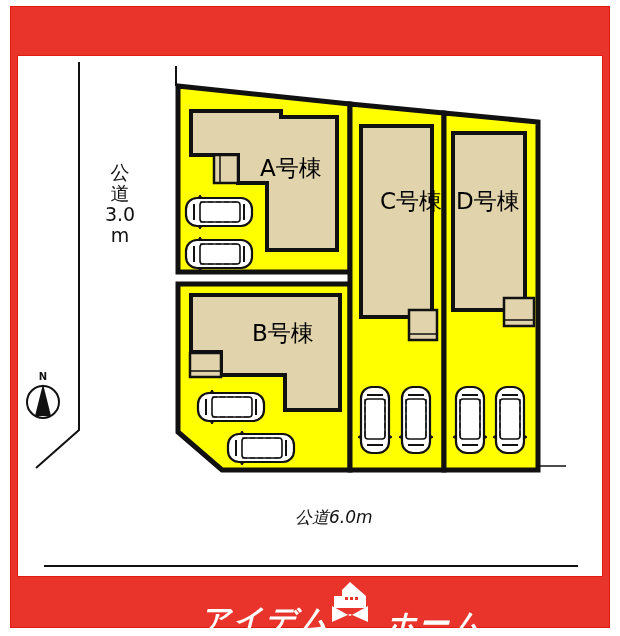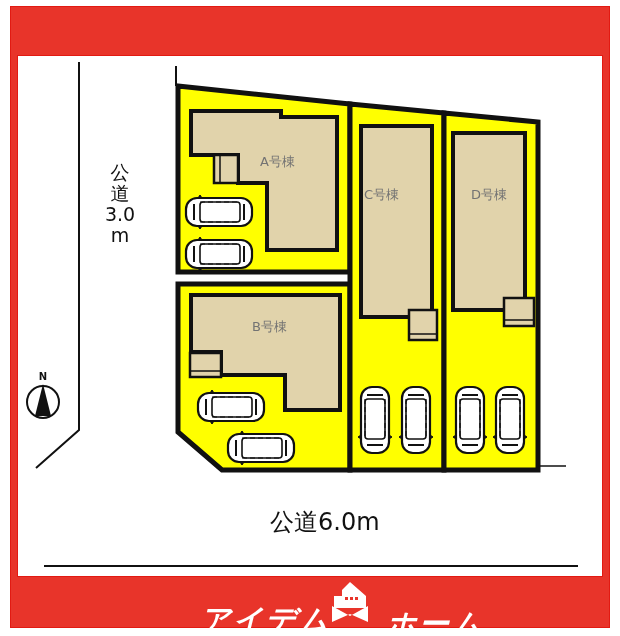--- a/index.html
+++ b/index.html
@@ -1,22 +1,22 @@
 <!DOCTYPE html>
 <html><head>
 <meta charset="utf-8">
 <style>
   html, body { margin: 0; padding: 0; background: #ffffff; }
   body { width: 620px; height: 636px; position: relative; overflow: hidden; font-family: "DejaVu Sans", sans-serif; }
   .frame { position: absolute; left: 10px; top: 6px; width: 600px; height: 622px; background: #e8342a; border: 1px solid #e21a12; box-sizing: border-box; }
   .inner { position: absolute; left: 6px; top: 48px; width: 586px; height: 522px; background: #ffffff; border: 1px solid #e21a12; box-sizing: border-box; }
   svg.plan { position: absolute; left: 0; top: 0; }
   .road-label-v { position: absolute; left: 100px; top: 162px; width: 40px; text-align: center; font-size: 19px; line-height: 21px; color: #111; }
-  .road-label-h { position: absolute; left: 270px; top: 506px; font-size: 24px; color: #111; }
-  .bldg-label { position: absolute; font-size: 13px; color: #737373; white-space: nowrap; }
+  .road-label-h { position: absolute; left: 295px; top: 506px; font-size: 17px; color: #111; font-style: italic; }
+  .bldg-label { position: absolute; font-size: 23px; color: #000000; white-space: nowrap; }
   .logo { position: absolute; left: 0; top: 580px; width: 620px; height: 46px; }
   .logo-text-left { position: absolute; left: 200px; top: 4px; font-size: 30px; font-weight: bold; color: #ffffff; letter-spacing: 2px; font-style: italic; margin-top: 16px; }
   .logo-text-right { position: absolute; left: 386px; top: 4px; font-size: 30px; font-weight: bold; color: #ffffff; letter-spacing: 2px; font-style: italic; margin-top: 20px; }
   .logo-mark { position: absolute; left: 330px; top: 0px; }
   .north { position: absolute; left: 26px; top: 370px; }
 </style>
 </head>
 <body>
 
 <div class="frame">
@@ -92,22 +92,22 @@
 <div class="road-label-v">
   <div>公</div>
   <div>道</div>
   <div>3.0</div>
   <div>m</div>
 </div>
 <div class="road-label-h">公道6.0m</div>
 
 <div class="bldg-label" style="left:260px; top:153px;">A号棟</div>
 <div class="bldg-label" style="left:252px; top:318px;">B号棟</div>
-<div class="bldg-label" style="left:364px; top:186px;">C号棟</div>
-<div class="bldg-label" style="left:456px; top:186px;padding-left:15px;">D号棟</div>
+<div class="bldg-label" style="left:364px; top:186px;padding-left:16px;">C号棟</div>
+<div class="bldg-label" style="left:456px; top:186px;">D号棟</div>
 
 <div class="north">
   <svg width="40" height="52" viewBox="0 0 40 52">
     <text x="17" y="10" font-size="10" font-family="DejaVu Sans, sans-serif" font-weight="bold" fill="#111" text-anchor="middle">N</text>
     <circle cx="17" cy="32" r="16" fill="#fff" stroke="#111" stroke-width="2"></circle>
     <polygon points="17,14 9,46 25,46" fill="#111"></polygon>
   </svg>
 </div>
 
 <div class="logo">

